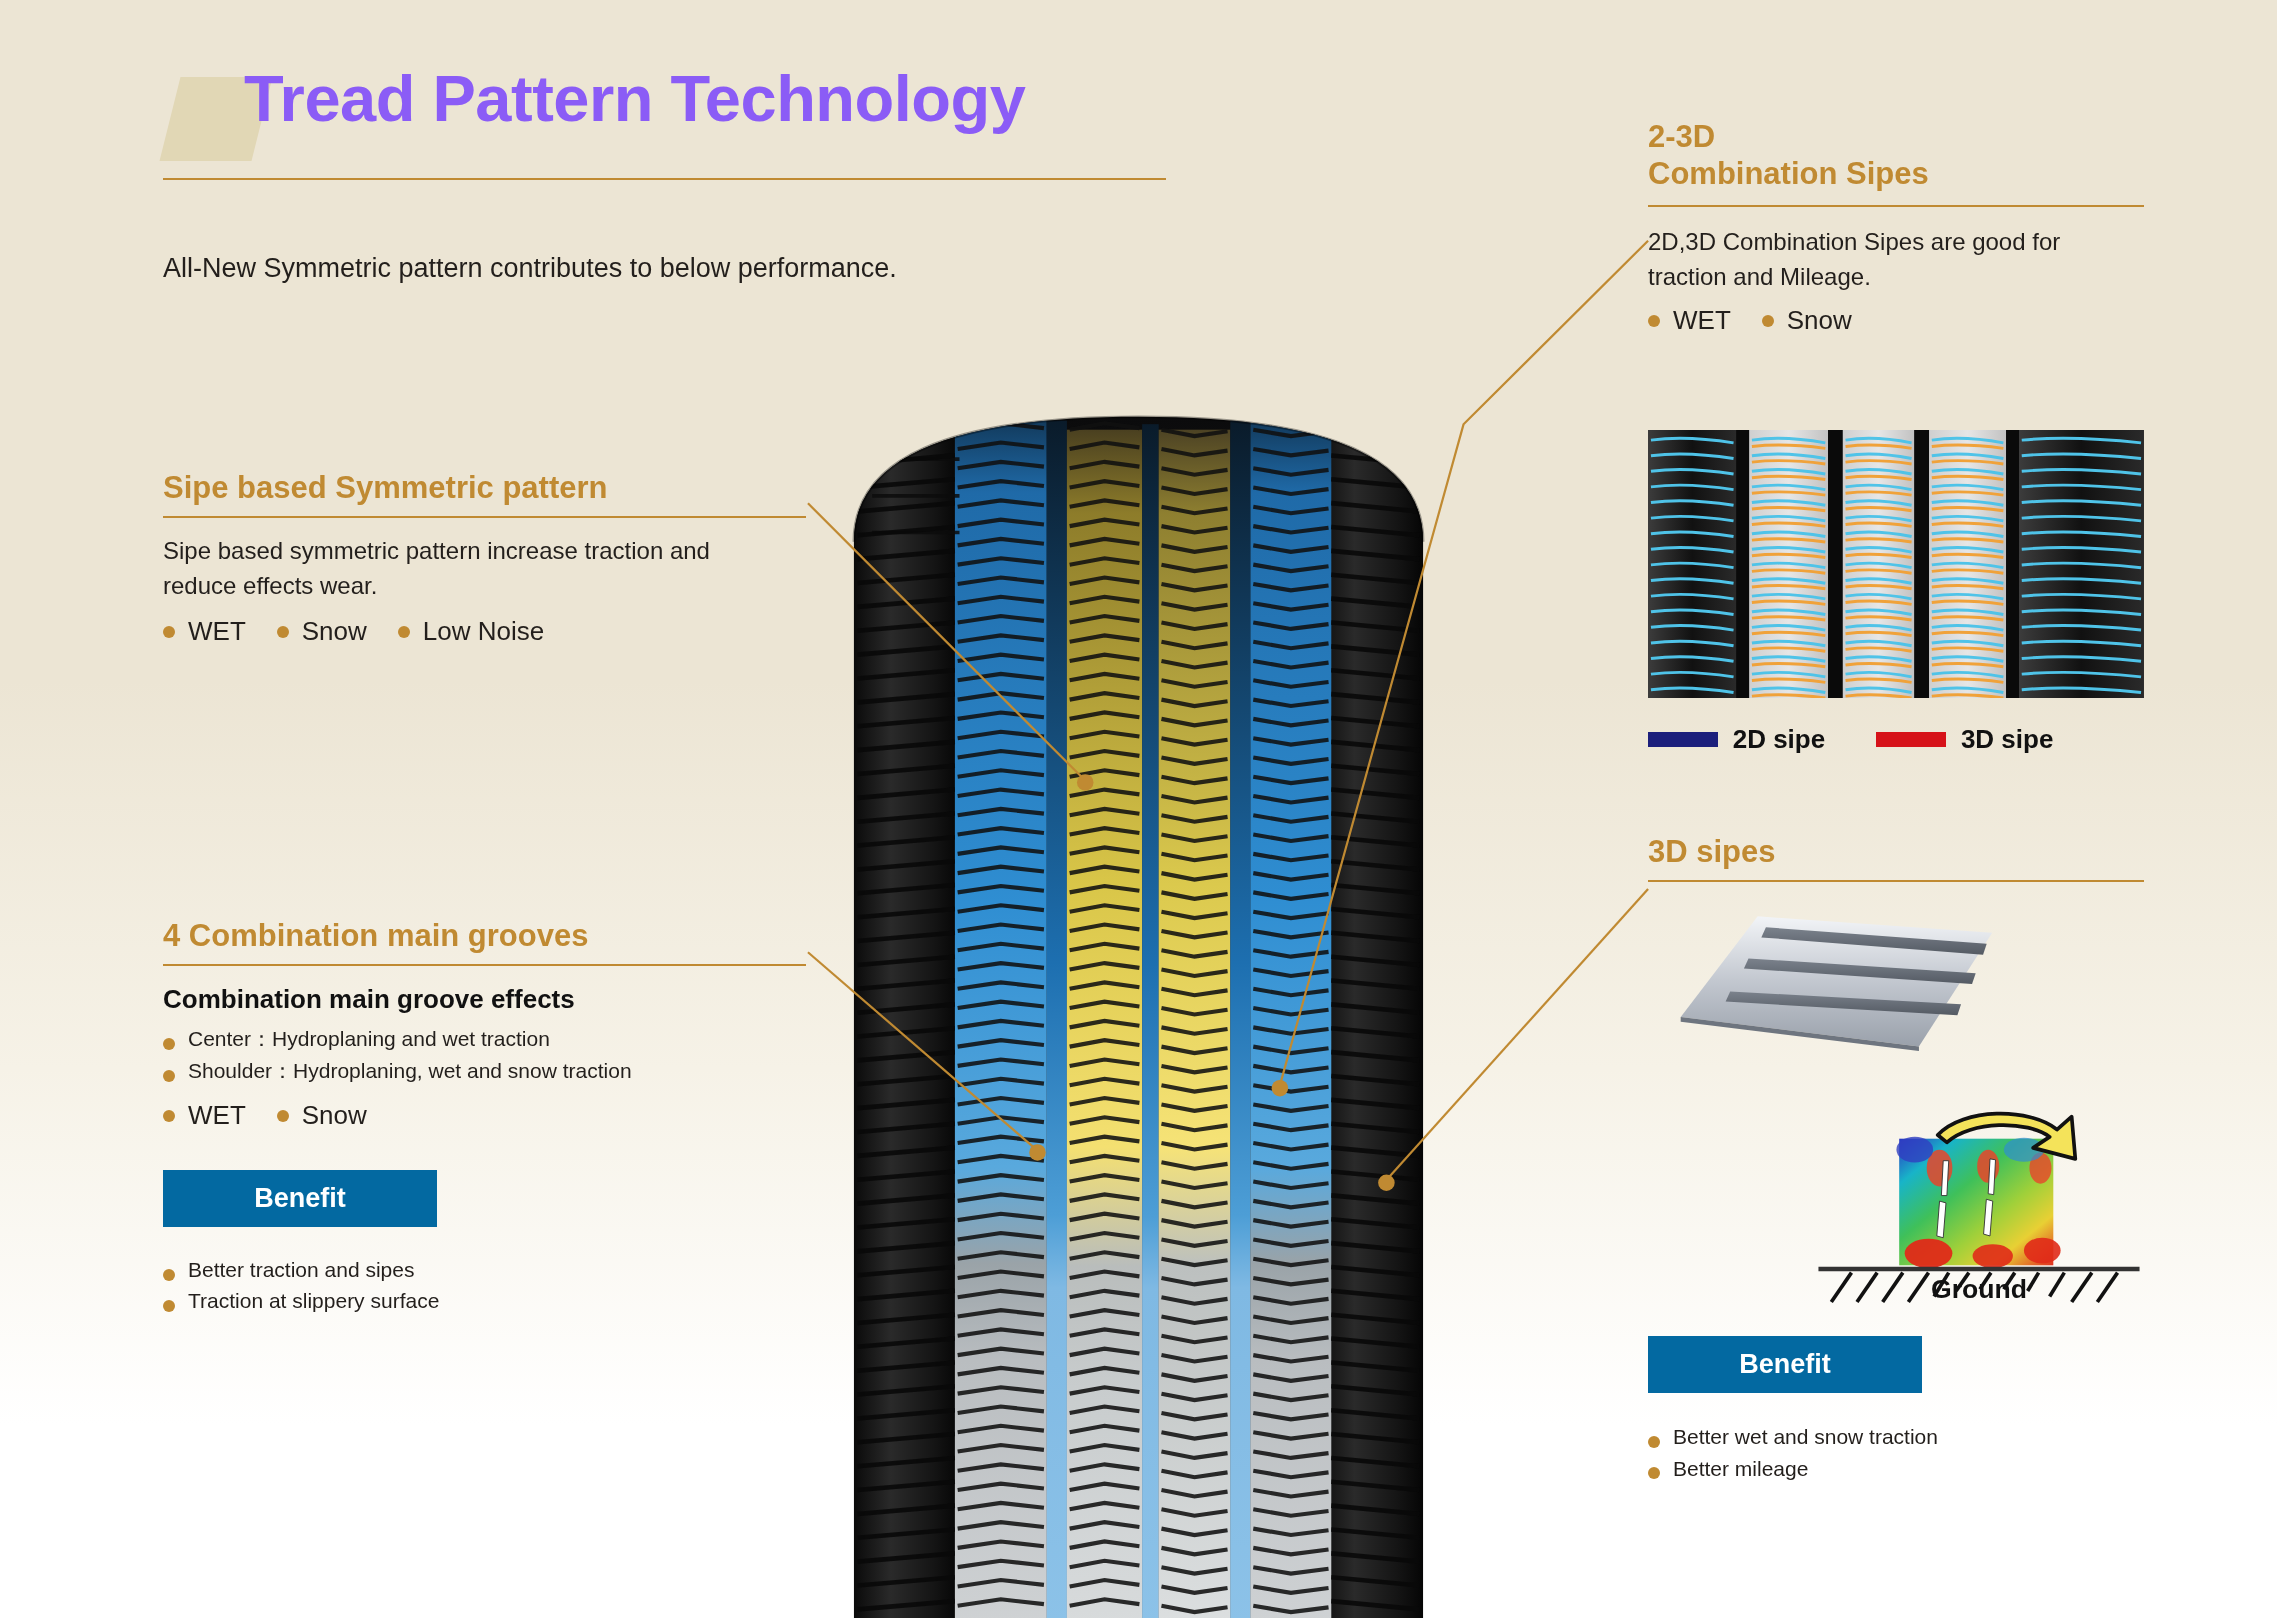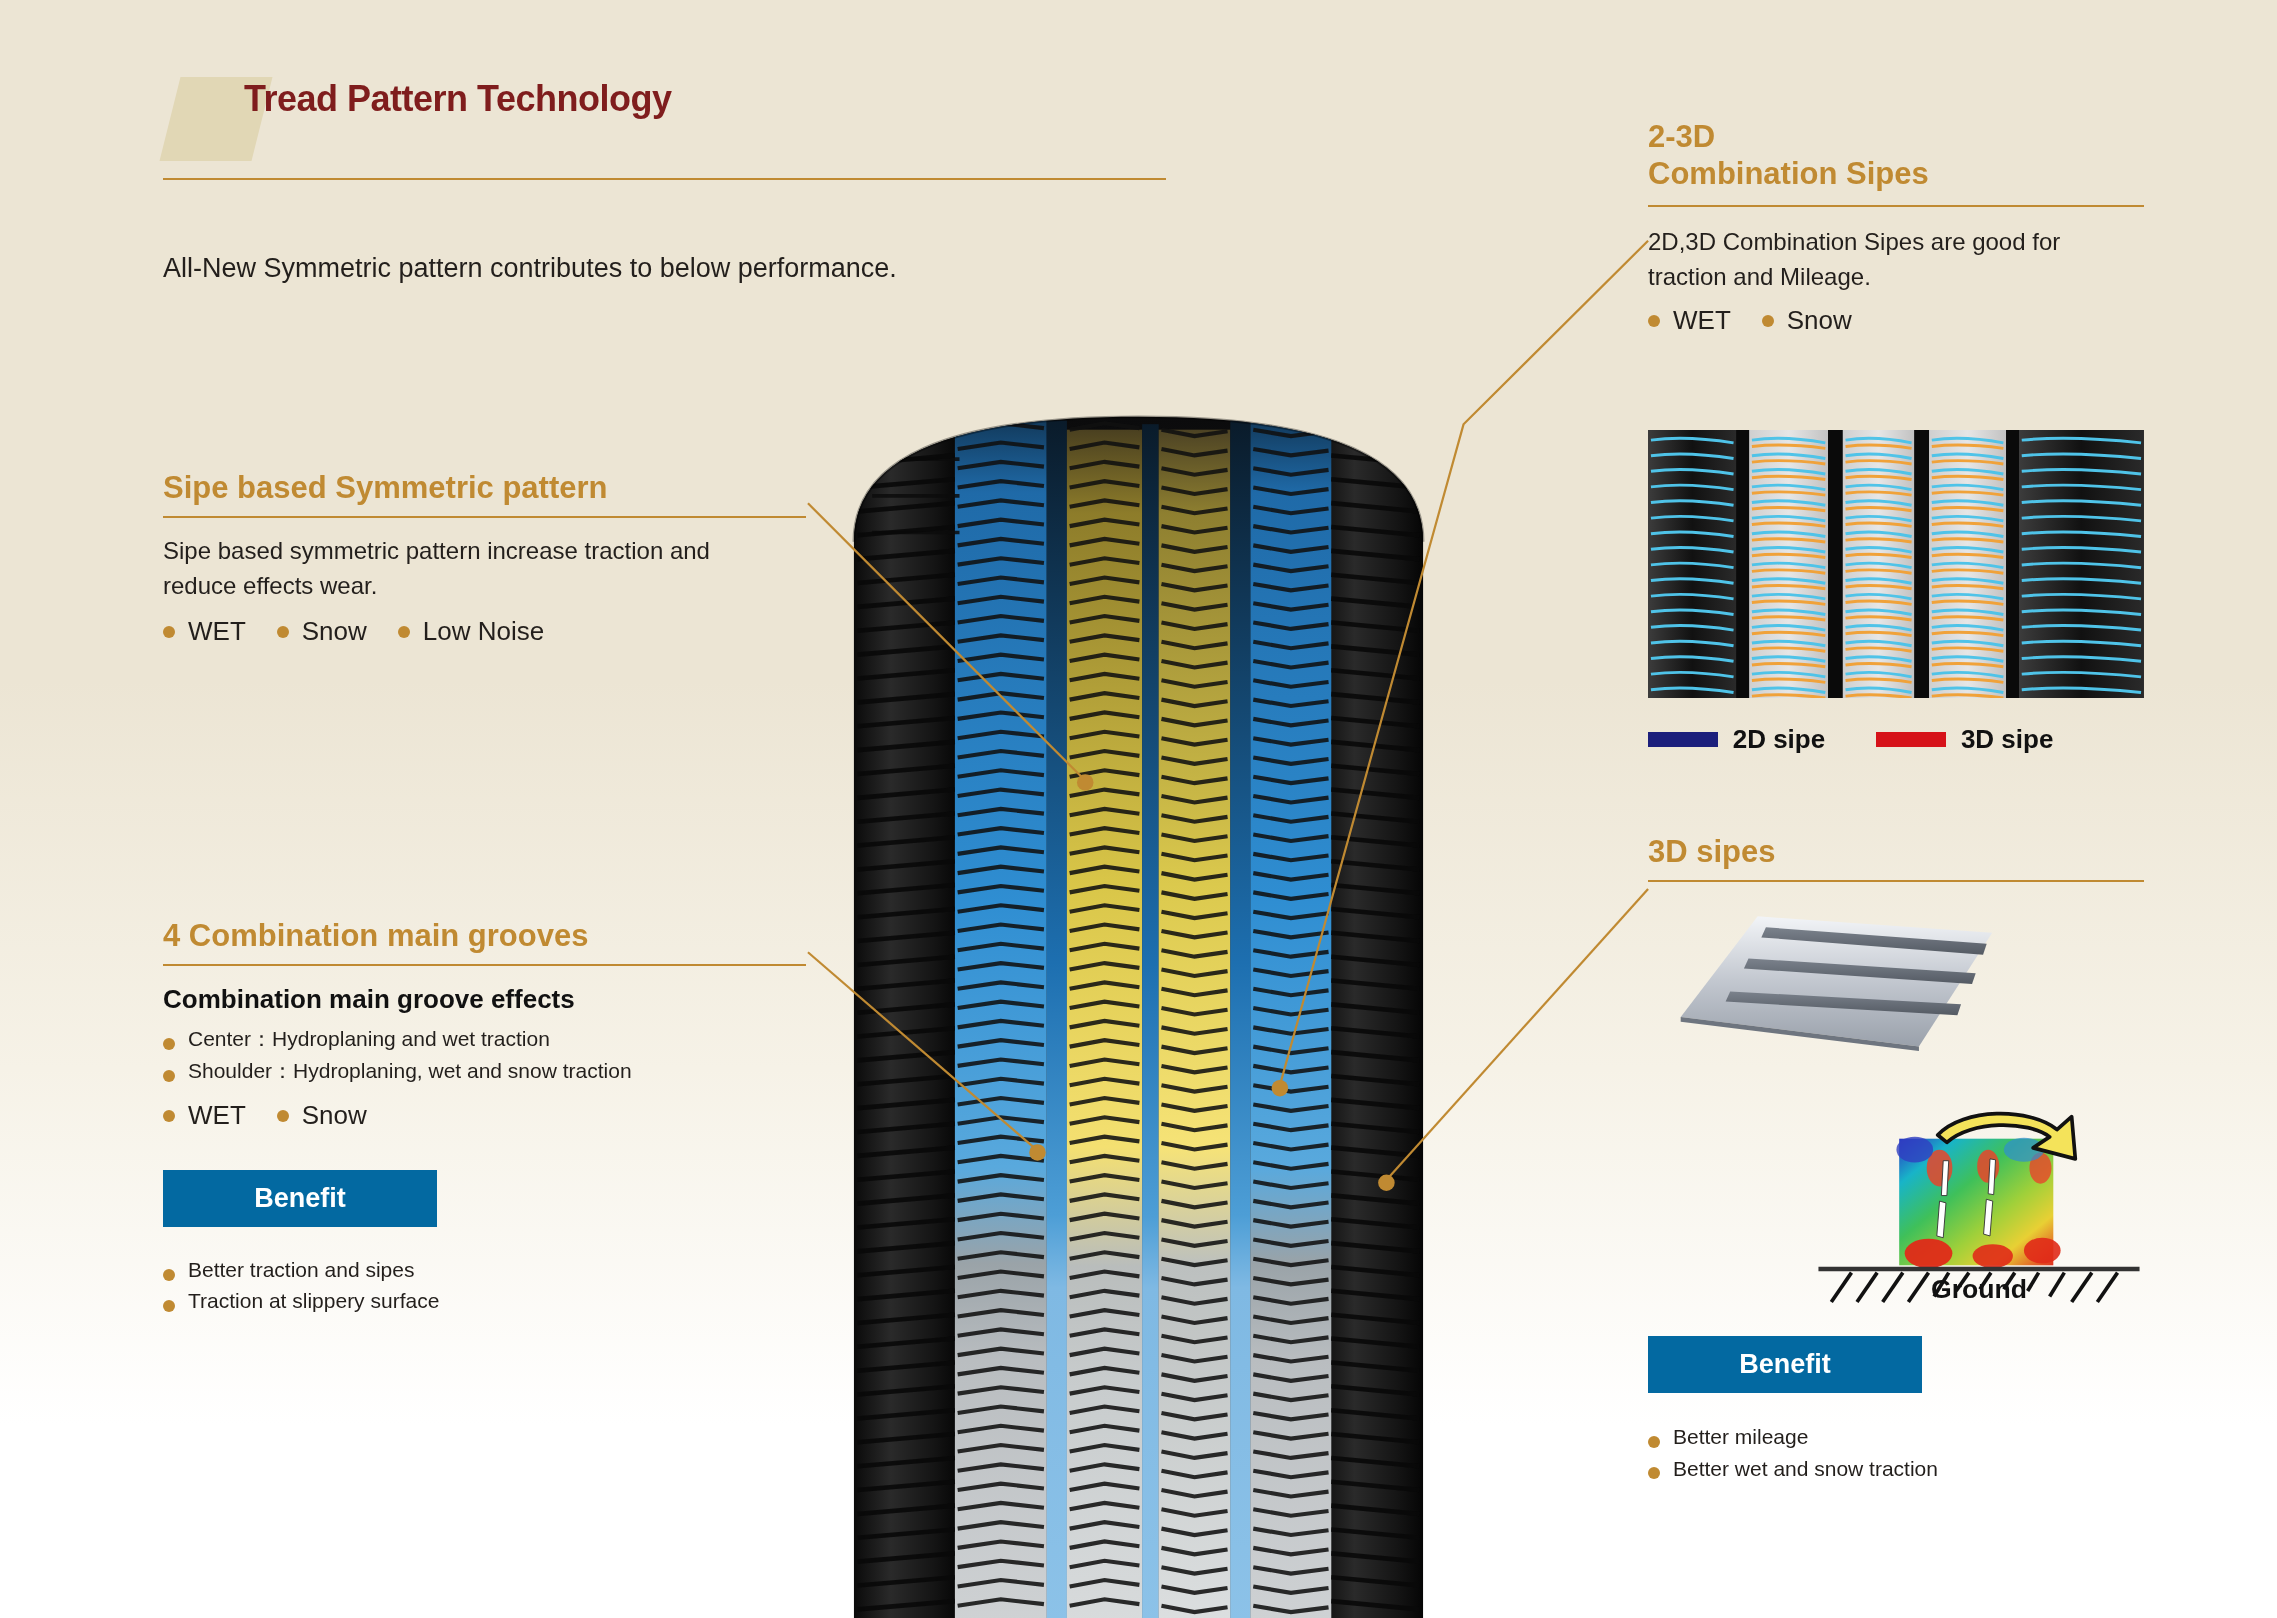--- a/index.html
+++ b/index.html
@@ -16,22 +16,22 @@
   
   #header { position: absolute; left: 163px; top: 57px; width: 1029px; }
   #title-accent {
     position: absolute; left: 7.3px; top: 20px;
     width: 92px; height: 84px;
     background: #e1d7b5;
     transform: skewX(-14deg);
   }
   #page-title {
     position: relative;
-    font-size: 36px; font-weight: bold;
-    color: #7f1d1d; letter-spacing: -0.5px;
+    font-size: 65px; font-weight: bold;
+    color: #8b5cf6; letter-spacing: -0.5px;
     padding-left: 81px; line-height: 84px;
   }
   #header-rule {
     position: absolute; left: 0; top: 121px; width: 1003px; height: 1.8px;
     background: #c08a32;
   }
   #header-sub {
     position: absolute; left: 0; top: 156px;
     font-size: 27px; color: #231f1c; white-space: nowrap; margin-top: 40px;
   }
@@ -915,23 +915,23 @@
       </g>
       <text x="195" y="214" font-family="Liberation Sans, sans-serif" font-size="29" font-weight="bold" fill="#111" text-anchor="middle" id="ground-label">Ground</text>
     </svg>
   </div>
 
   <div id="sec-3d-benefit">
     <div class="benefit-chip">Benefit</div>
     <div class="blist outcomes">
       <div class="bitem">
           <i class="dot"></i>
+          <span class="btxt">Better wet and snow traction</span>
+        </div>
+      <div class="bitem">
+          <i class="dot"></i>
           <span class="btxt">Better mileage</span>
         </div>
-      <div class="bitem">
-          <i class="dot"></i>
-          <span class="btxt">Better wet and snow traction</span>
-        </div>
     </div>
   </div>
 
 </div>
 
 
 </body></html>

